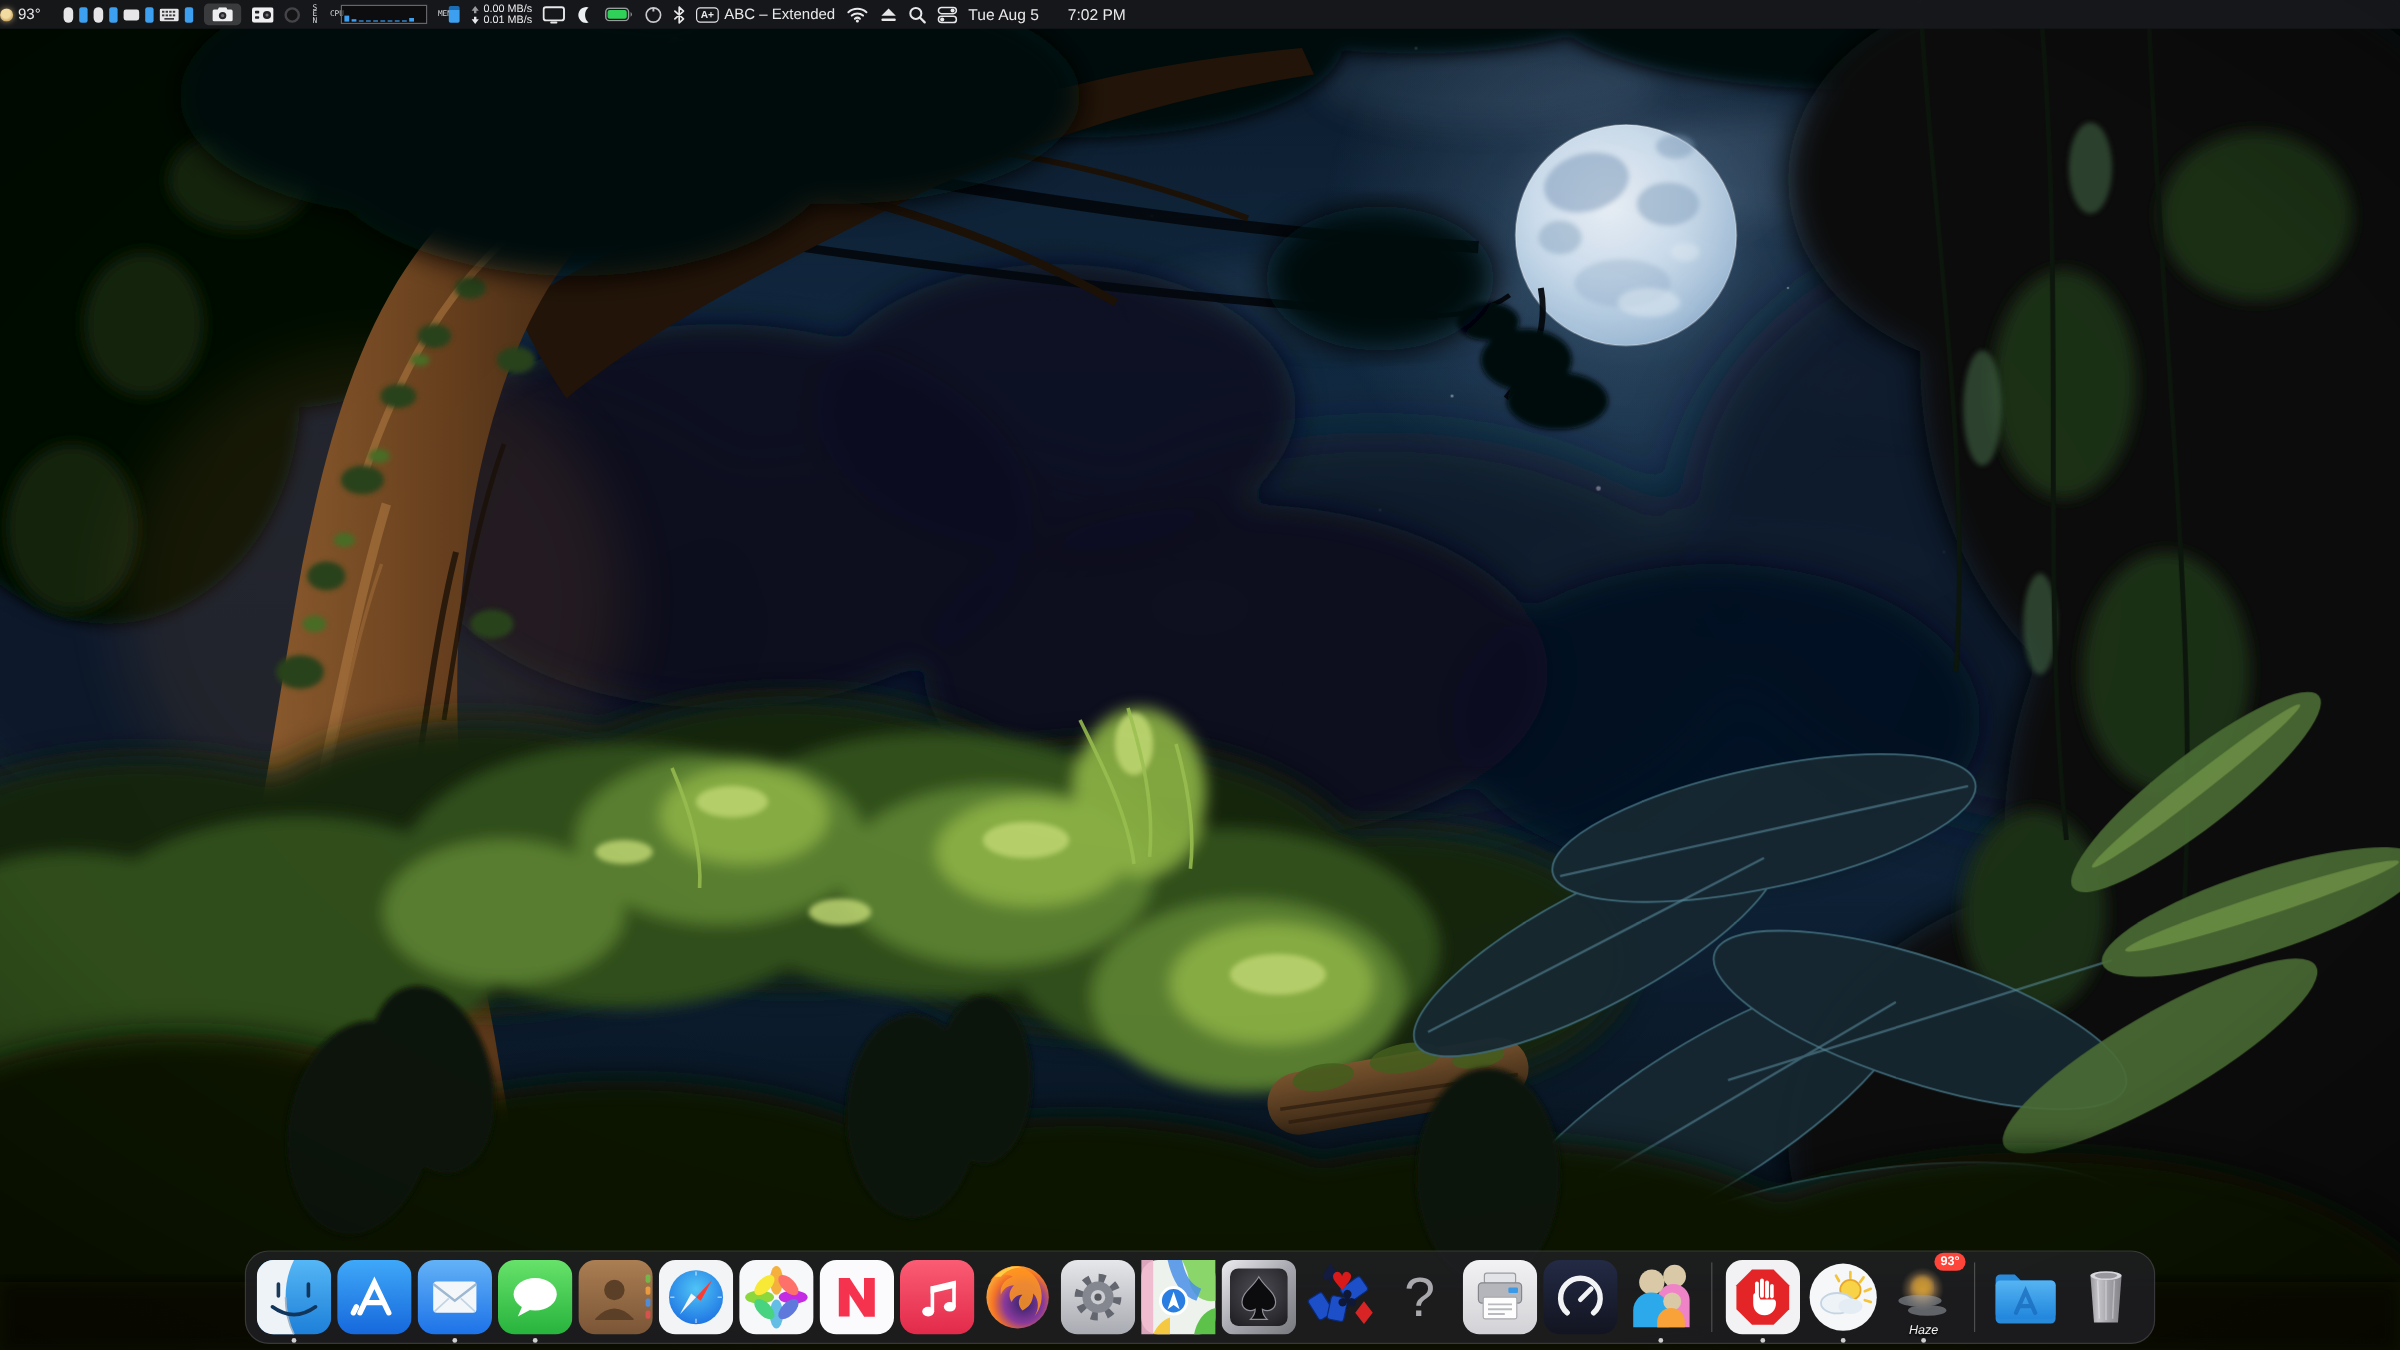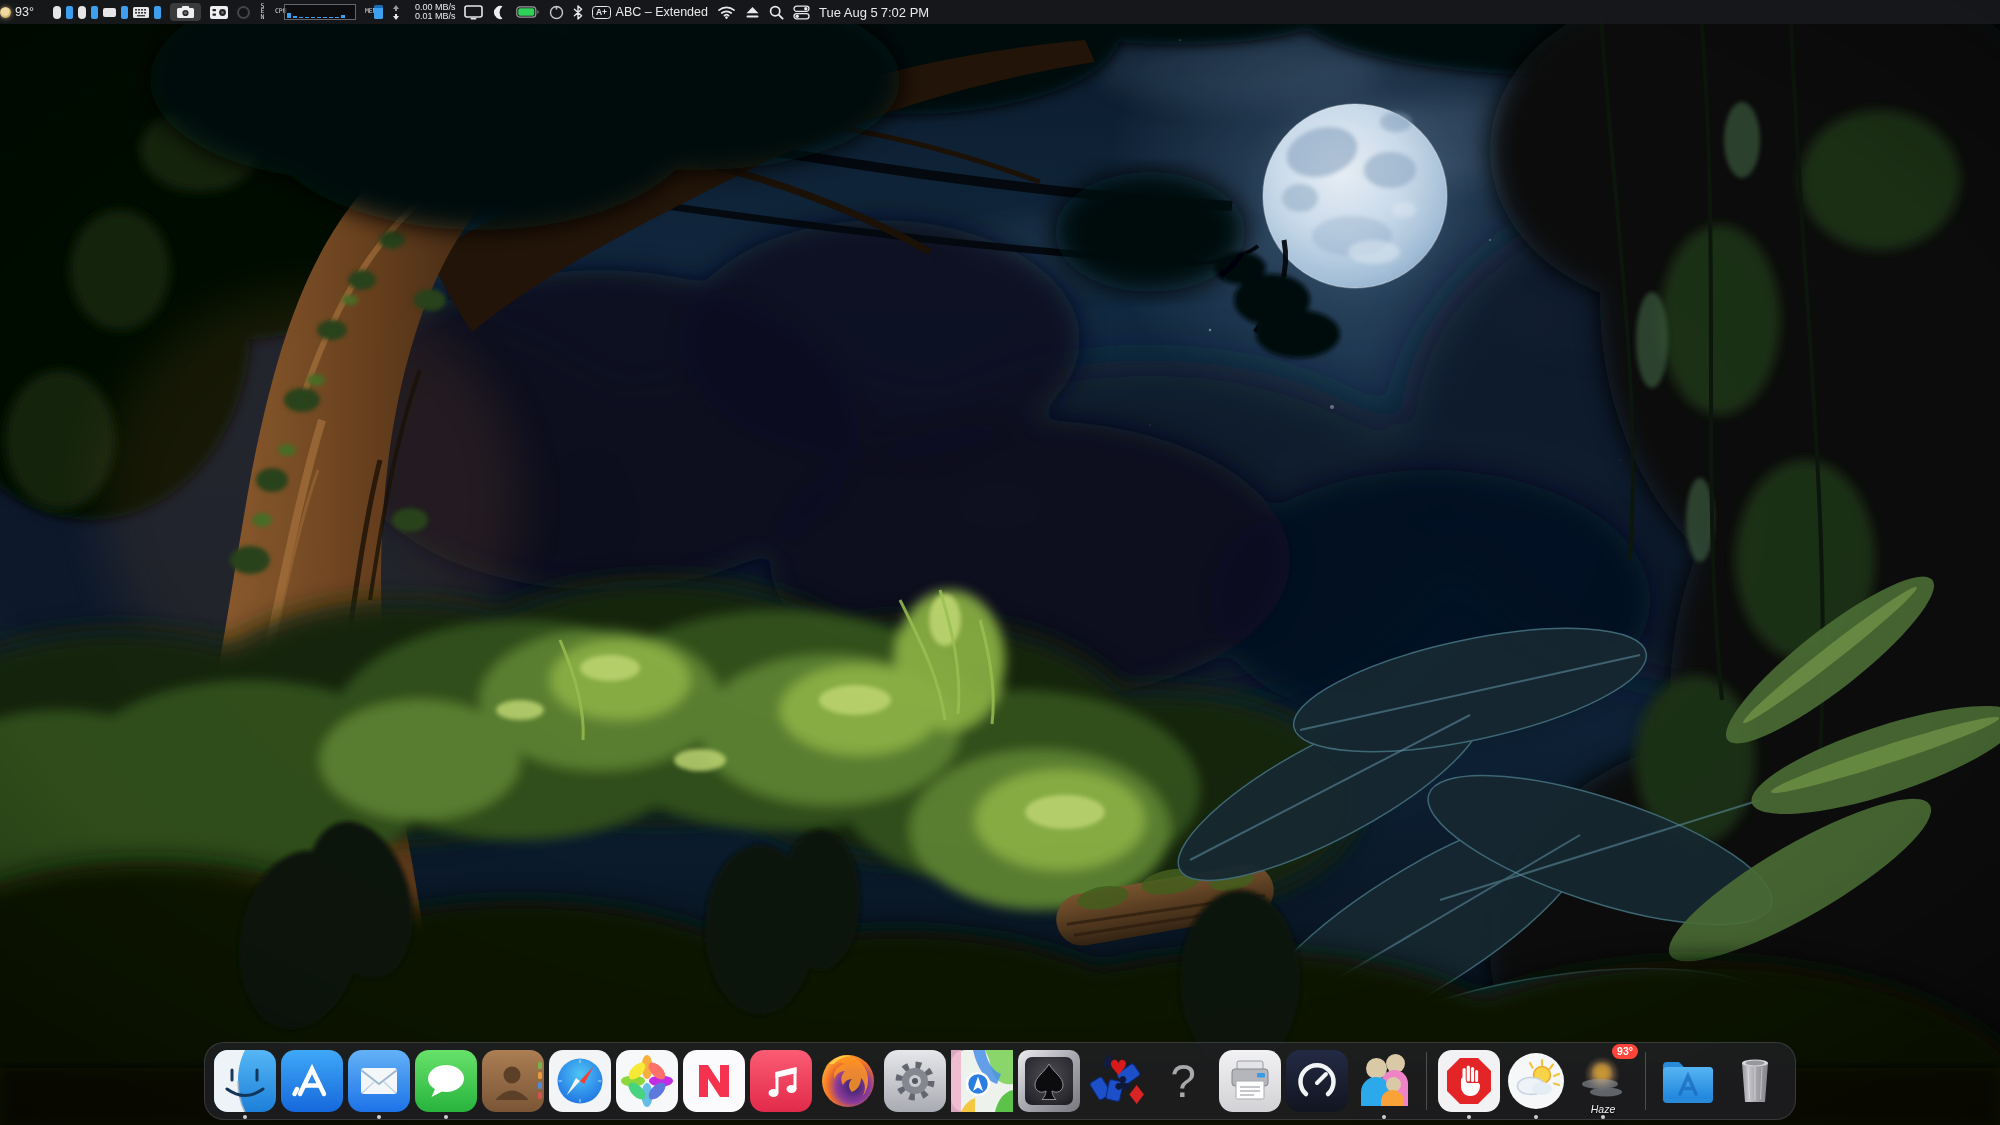--- a/index.html
+++ b/index.html
@@ -32,24 +32,24 @@
   .bbar { width:7px; height:13px; border-radius:2px; background:#3d9ff0; display:inline-block; }
   .cam-box { background:rgba(255,255,255,0.16); border-radius:4px; padding:3px 7px; display:flex; align-items:center; }
   .darkcircle { width:13px; height:13px; border-radius:50%; background:#141416; border:2.5px solid #4e4e52; opacity:.85; }
   .vlabel { width:7px; font-size:6.5px; line-height:5.6px; color:#d8d8da; word-break:break-all;
     font-family:"DejaVu Sans Mono",monospace; text-align:center; }
   .cpu-graph { width:72px; height:16px; border:1px solid #66666a; background:rgba(8,8,10,0.55);
     display:flex; align-items:flex-end; gap:2px; padding:1px 2px; }
   .cpu-graph .cbar { width:4px; background:#3d9ff0; }
   .mem-bar { width:9px; height:14px; border-radius:1.5px;
     background:linear-gradient(#1c6cb4 0 3px, #3d9ff0 3px 100%); }
-  .net-speeds { display:flex; flex-direction:column; align-items:flex-start; font-size:9px; line-height:9.5px; color:#ececee;margin-left:12px; }
+  .net-speeds { display:flex; flex-direction:column; align-items:flex-start; font-size:9px; line-height:9.5px; color:#ececee; }
   .kbd-badge { border:1.5px solid #e6e6e8; border-radius:3.5px; font-size:8.5px; font-weight:700;
     padding:0 2.5px; line-height:11px; display:inline-block; }
-  .clock { font-size:13px; display:flex; gap:3px;text-align:center; }
+  .clock { font-size:13px; display:flex; gap:24px;text-align:center; }
 
   
   #dock { position:absolute; left:50%; transform:translateX(-50%); bottom:5px;
     height:78px; display:flex; align-items:center; padding:0 9px; gap:5px;
     background:rgba(32,32,35,0.82); border:1px solid rgba(255,255,255,0.13);
     border-radius:20px; z-index:30; }
   .dock-item { position:relative; width:62px; height:62px; flex:0 0 auto; }
   .dock-item .ic { position:absolute; inset:0; }
   .run-dot { position:absolute; bottom:-7px; left:50%; transform:translateX(-50%);
     width:4px; height:4px; border-radius:50%; background:#d9d9d9; opacity:0; }

